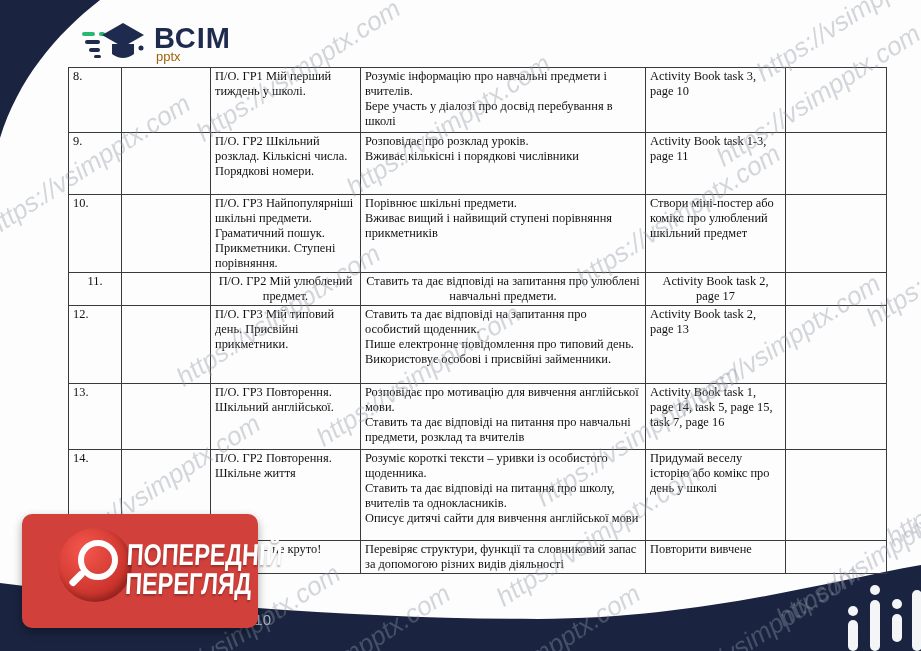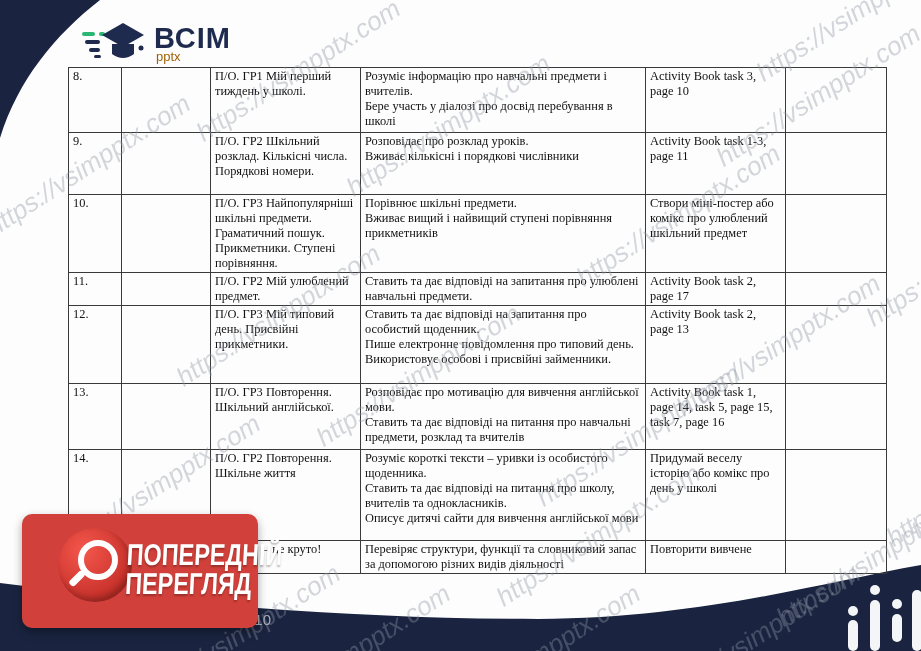--- a/index.html
+++ b/index.html
@@ -23,21 +23,21 @@
     position:absolute;left:68px;top:67px;z-index:2;
     border-collapse:collapse;table-layout:fixed;width:818px;
     font-family:"Liberation Serif",serif;font-size:12.4px;color:#111;
   }
   .doc-table td{
     border:1px solid #3a3a3a;vertical-align:top;padding:1px 4px;
     line-height:15px;white-space:pre-line;overflow:hidden;
   }
   .doc-table td.shifted{padding-left:52px;white-space:nowrap;}
   .doc-table tr.r0 td{height:62px;} .doc-table tr.r1 td{height:59px;}
-  .doc-table tr.r2 td{height:73px;margin-left:16px;} .doc-table tr.r3 td{height:28px;}
+  .doc-table tr.r2 td{height:73px;margin-left:16px;} .doc-table tr.r3 td{height:28px;text-align:center;}
   .doc-table tr.r4 td{height:75px;} .doc-table tr.r5 td{height:63px;}
   .doc-table tr.r6 td{height:88px;} .doc-table tr.r7 td{height:27px;}
   .doc-table tr.rf td{height:17px;font-weight:bold;text-align:center;line-height:17px;}
   
   .badge{
     position:absolute;left:22px;top:514px;width:236px;height:114px;z-index:10;
     background:#d1403a;border-radius:10px;box-shadow:0 4px 10px rgba(0,0,0,.35);
     display:flex;align-items:center;
   }
   .badge-circle{

